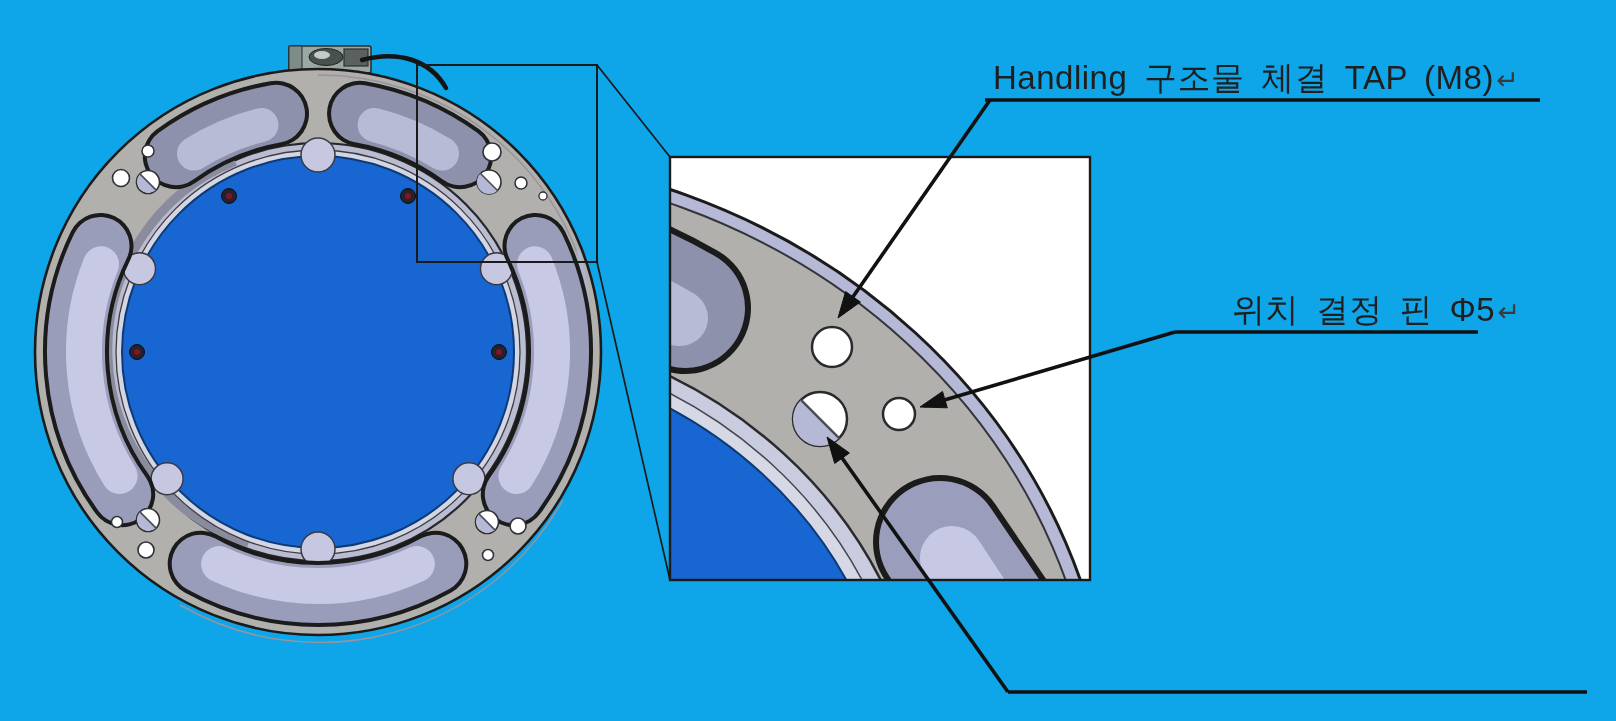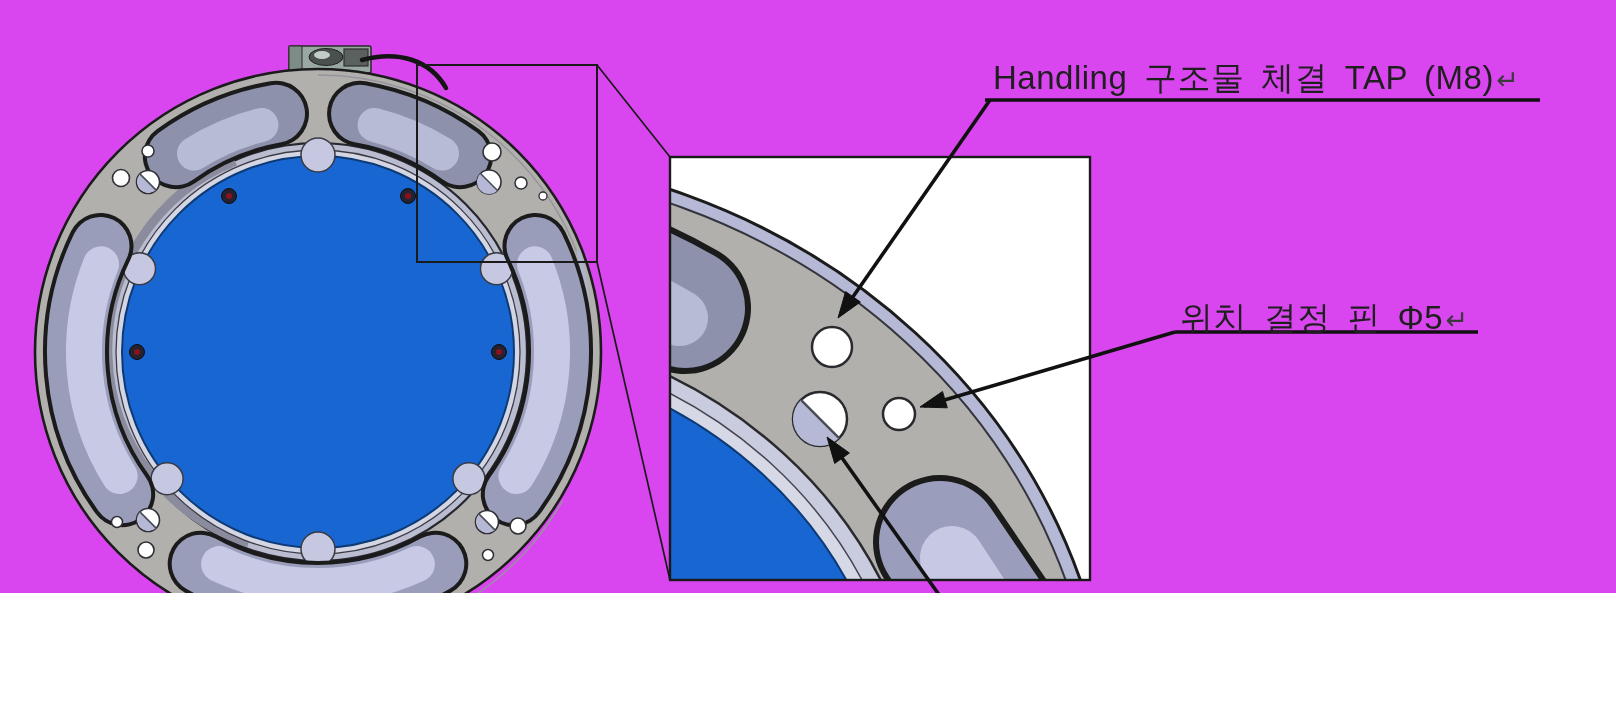--- a/index.html
+++ b/index.html
@@ -1,19 +1,19 @@
 <!DOCTYPE html>
 <html><head>
 <meta charset="utf-8">
 <style>
   html,body{margin:0;padding:0;background:#ffffff;}
   .canvas{
     position:relative;
-    width:1616px;height:593px;
-    background:#d946ef;
+    width:1616px;height:721px;
+    background:#0ea5e9;
     overflow:hidden;
     font-family:"Liberation Sans","DejaVu Sans",sans-serif;
   }
   .canvas svg{position:absolute;left:0;top:0;}
   .anno-label{
     position:absolute;
     white-space:nowrap;
     color:#1f1f1f;
     font-size:33px;
     font-weight:400;
@@ -213,18 +213,18 @@
       <line x1="1008" y1="692" x2="830" y2="441" stroke-width="3.6"></line>
       <polygon points="827,437 849.4,453.0 834.7,463.4"></polygon>
     </g>
   </g>
 </svg>
 
 <div class="anno-label" style="left:993px;top:56px;">
   <span>Handling 구조물 체결 TAP (M8)</span><span class="ret">↵</span>
 </div>
 
-<div class="anno-label" style="left:1180px;top:288px;margin-top:8px;">
+<div class="anno-label" style="left:1232px;top:288px;">
   <span>위치 결정 핀 Φ5</span><span class="ret">↵</span>
 </div>
 
 
 </div>
 
 </body></html>

